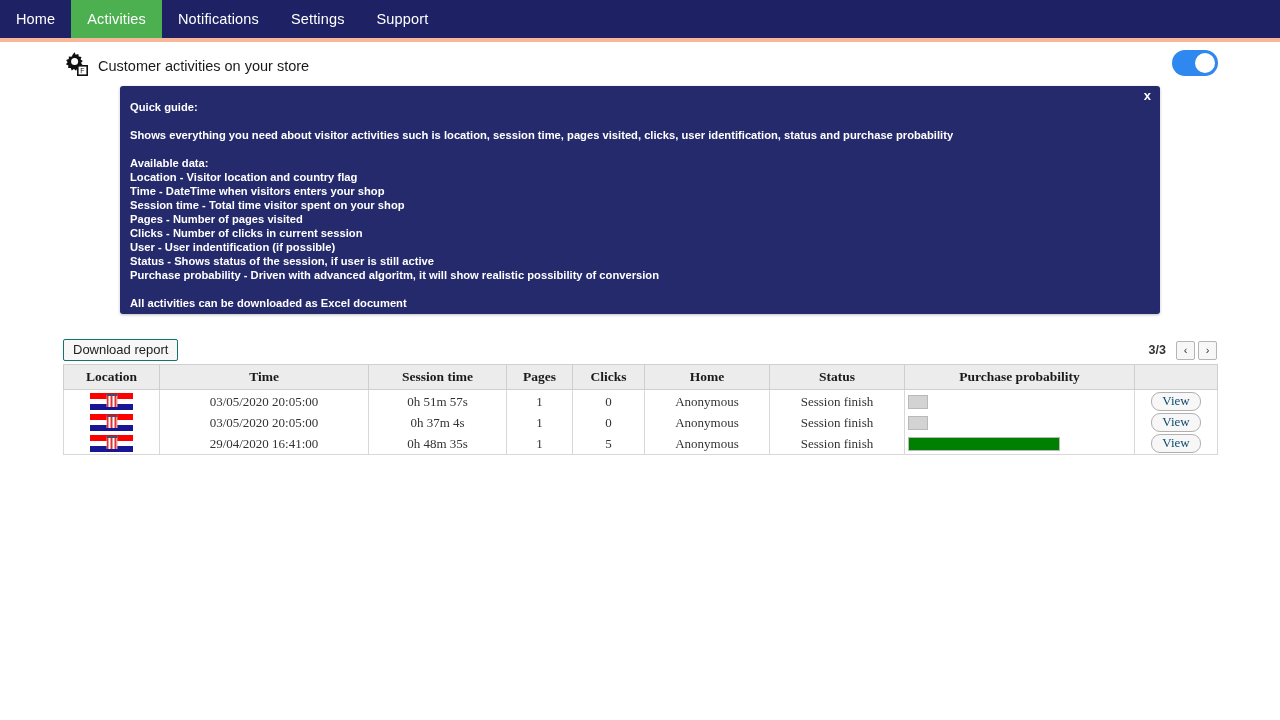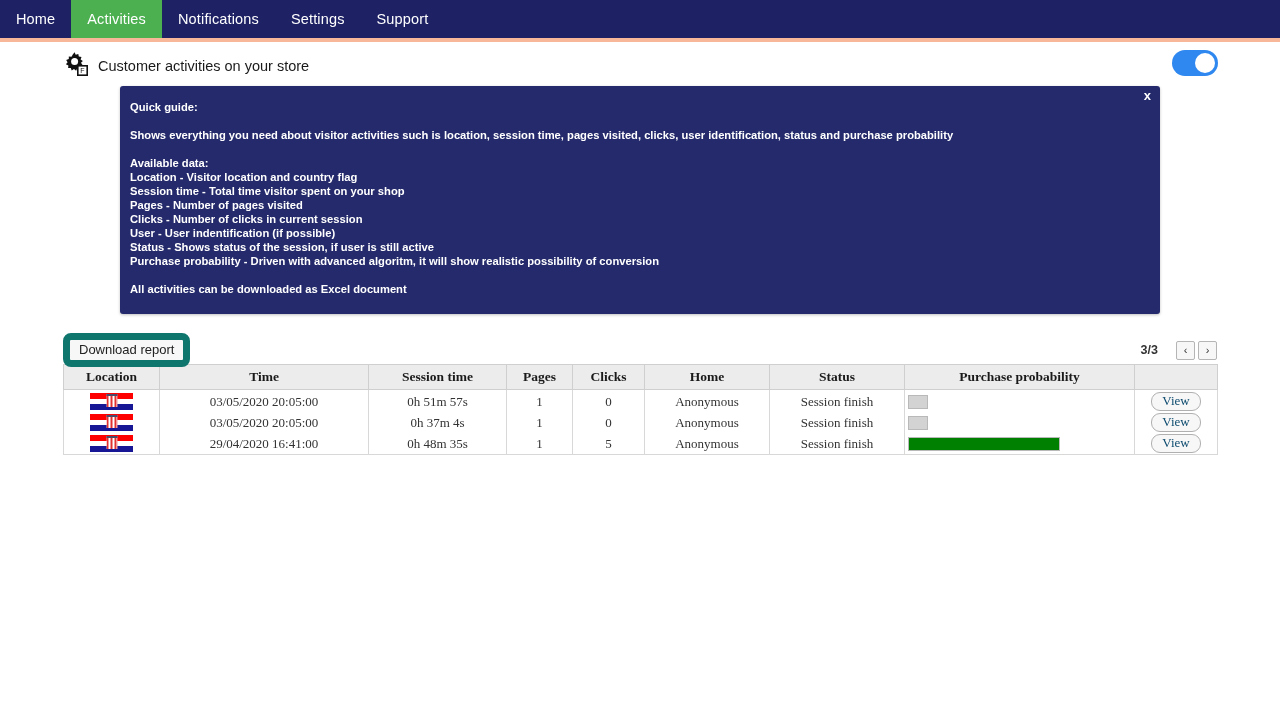--- a/index.html
+++ b/index.html
@@ -127,39 +127,39 @@
   }
   .toolbar {
     display: flex;
     align-items: center;
     justify-content: space-between;
     height: 24px;
     margin-bottom: 2px;
   }
   .btn {
     background: #f7f7f7;
-    border: 7px solid #0f766e;
-    border-radius: 8px;
+    border: 1px solid #0f766e;
+    border-radius: 2px;
     font-size: 13px;
     font-family: "Liberation Sans", sans-serif;
     color: #222222;
     padding: 3px 9px;
     cursor: pointer;
     line-height: 1.1;
   }
   .pager {
     display: flex;
     align-items: center;
     gap: 3px;
     font-size: 12px;
     color: #333333;
   }
   .pager-count {
     font-weight: bold;
-    margin-right: 15px;
+    margin-right: 7px;
     font-size: 12.5px;
   }
   .pager-btn {
     background: #f7f7f7;
     border: 1px solid #b5b5b5;
     border-radius: 2px;
     width: 19px;
     height: 19px;
     font-size: 11px;
     color: #333333;
@@ -289,20 +289,21 @@
 </div>
 
 <div class="guide-panel">
   <span class="guide-close">x</span>
   <div class="guide-line">Quick guide:</div>
   <div class="guide-spacer"></div>
   <div class="guide-line">Shows everything you need about visitor activities such is location, session time, pages visited, clicks, user identification, status and purchase probability</div>
   <div class="guide-spacer"></div>
   <div class="guide-line">Available data:</div>
   <div class="guide-line">Location - Visitor location and country flag</div>
+  <div class="guide-line">Time - DateTime when visitors enters your shop</div>
   <div class="guide-line">Session time - Total time visitor spent on your shop</div>
   <div class="guide-line">Pages - Number of pages visited</div>
   <div class="guide-line">Clicks - Number of clicks in current session</div>
   <div class="guide-line">User - User indentification (if possible)</div>
   <div class="guide-line">Status - Shows status of the session, if user is still active</div>
   <div class="guide-line">Purchase probability - Driven with advanced algoritm, it will show realistic possibility of conversion</div>
   <div class="guide-spacer"></div>
   <div class="guide-line">All activities can be downloaded as Excel document</div>
 </div>
 

